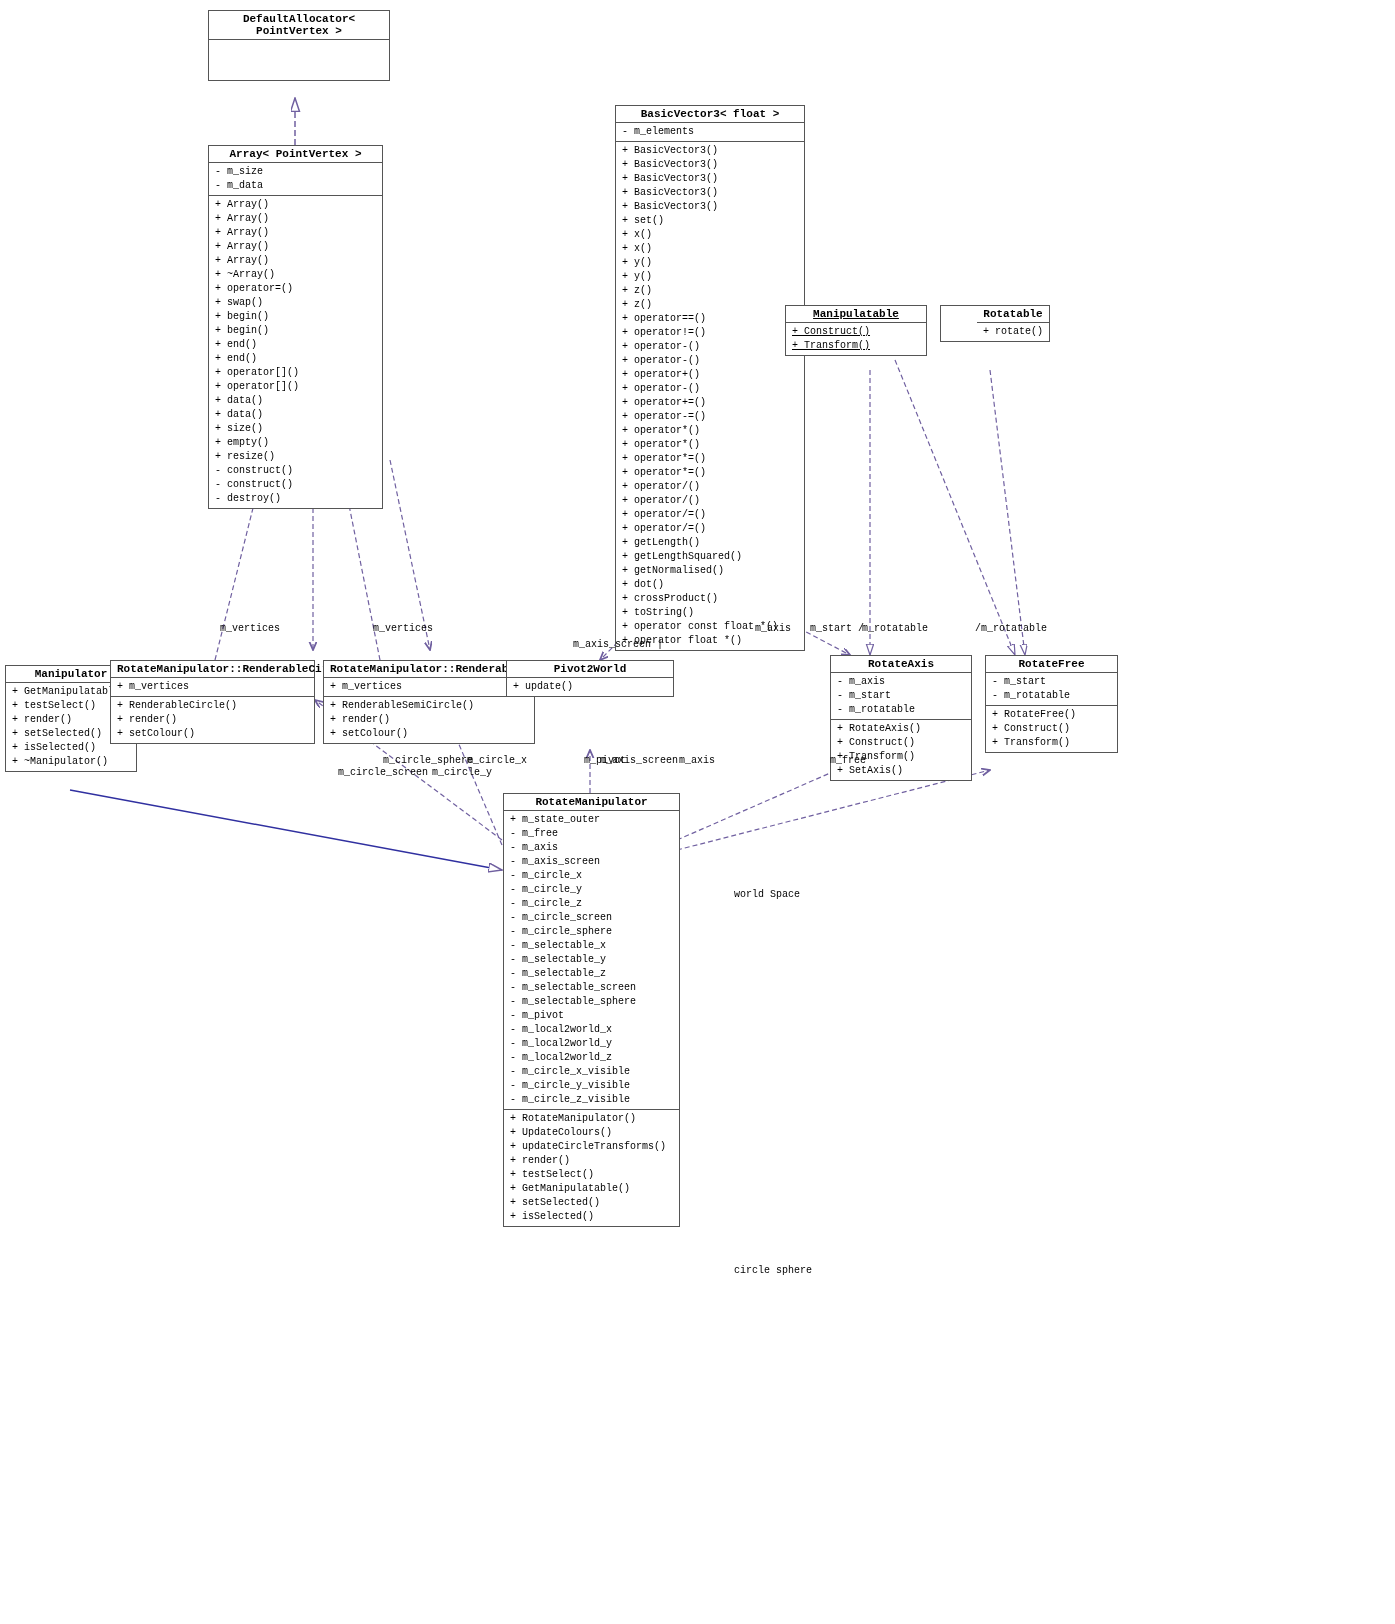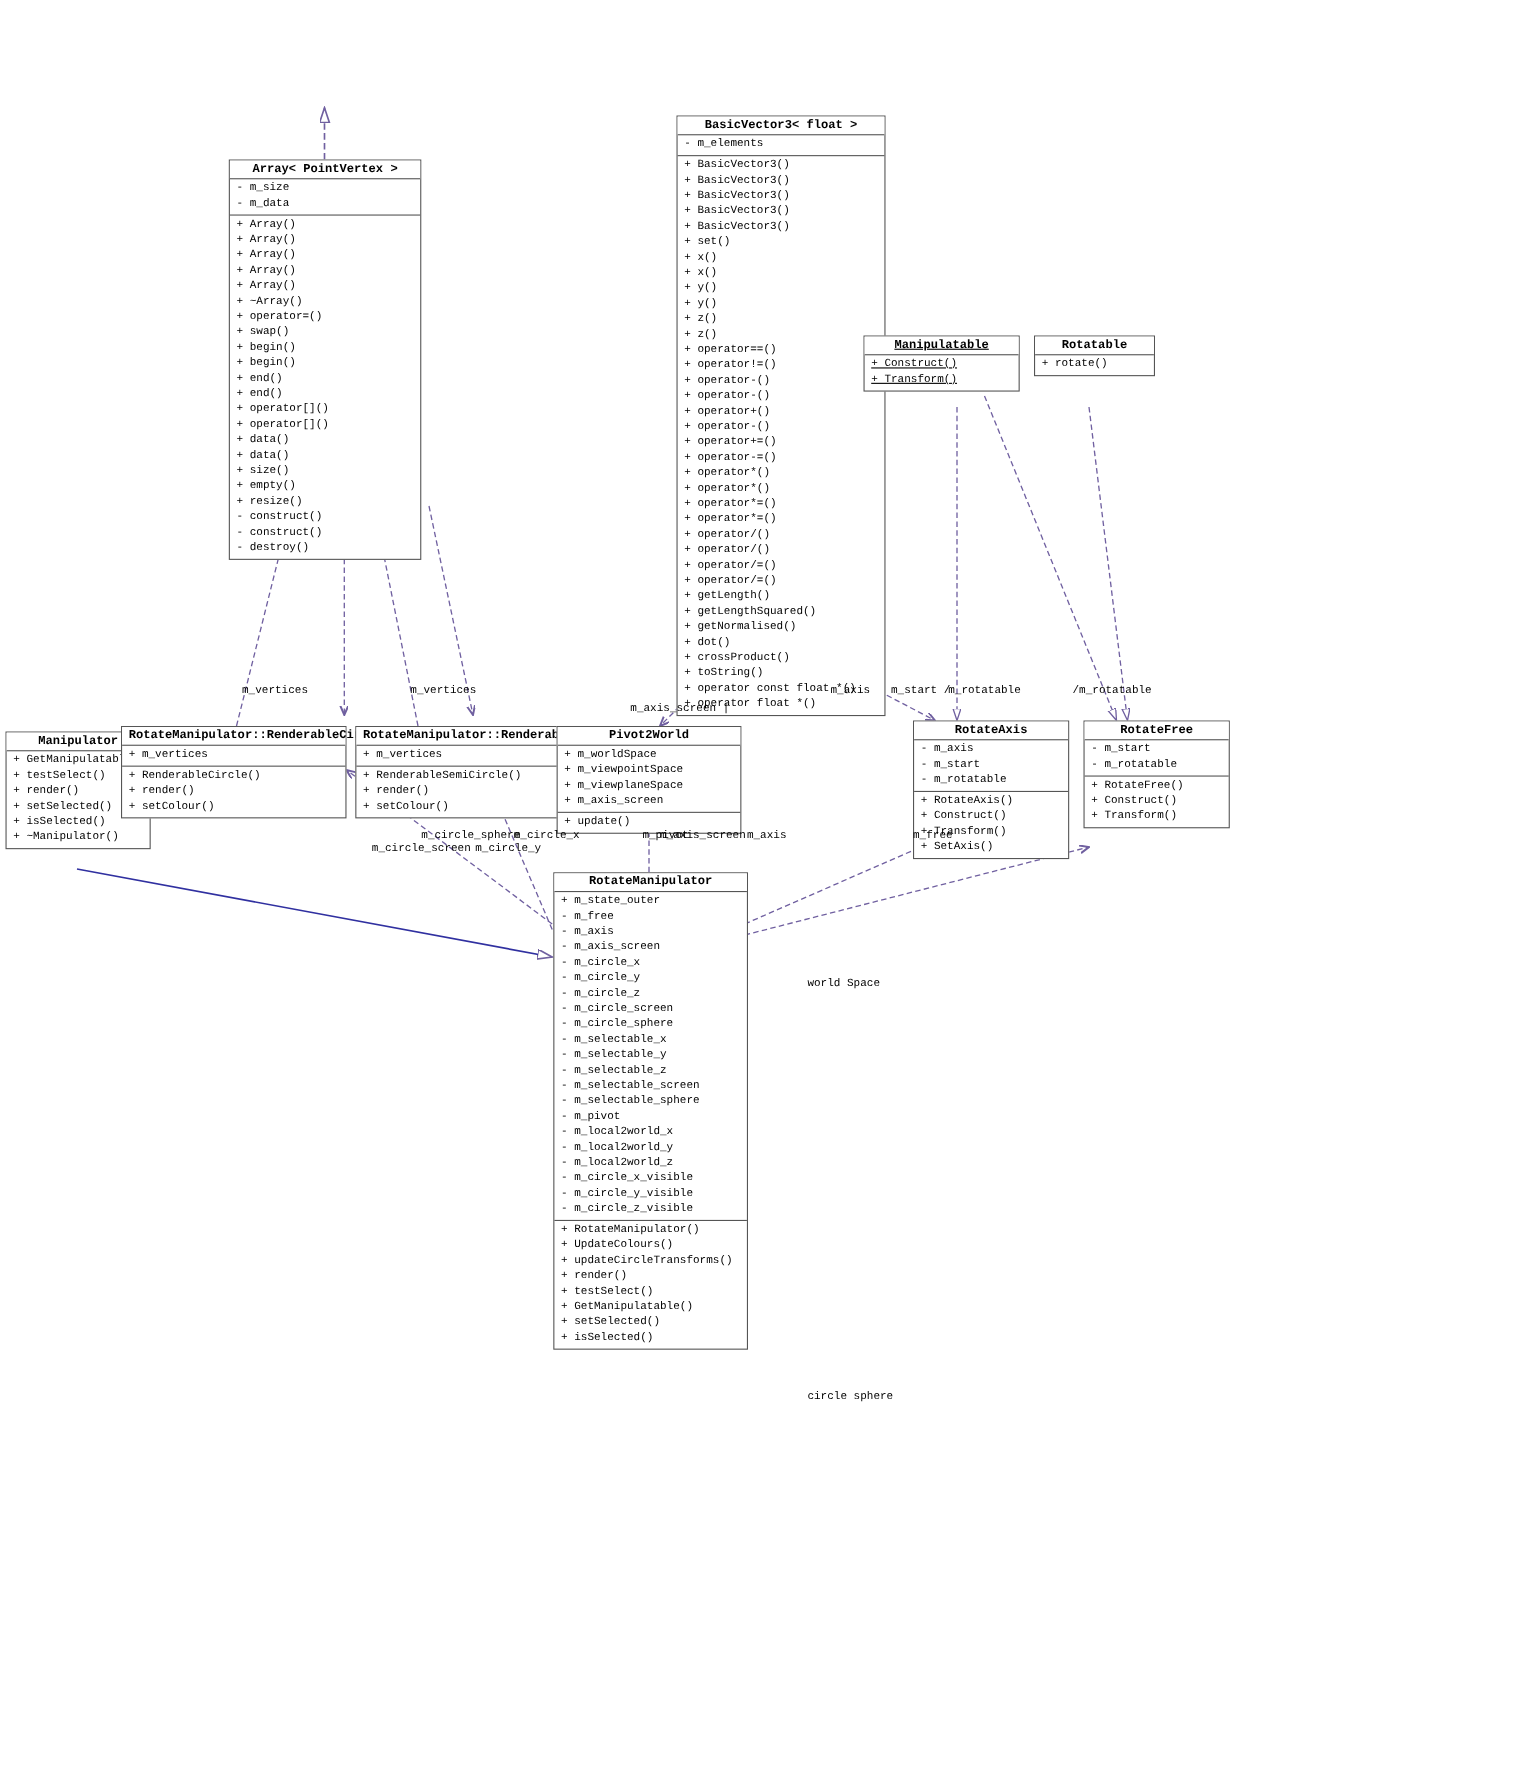--- a/index.html
+++ b/index.html
@@ -99,20 +99,24 @@
 
     <line x1="677" y1="840" x2="860" y2="760" stroke="#7060a0" stroke-width="1.2" stroke-dasharray="5,3" marker-end="url(#open-arr)"></line>
 
     <line x1="677" y1="850" x2="990" y2="770" stroke="#7060a0" stroke-width="1.2" stroke-dasharray="5,3" marker-end="url(#open-arr)"></line>
 
     <line x1="215" y1="660" x2="265" y2="460" stroke="#7060a0" stroke-width="1.2" stroke-dasharray="5,3" marker-end="url(#open-arr)"></line>
 
     <line x1="380" y1="660" x2="340" y2="460" stroke="#7060a0" stroke-width="1.2" stroke-dasharray="5,3" marker-end="url(#open-arr)"></line>
   </svg>
 
+  <div class="uml-box" style="left:208px; top:10px; width:182px;">
+    <div class="uml-box-header">DefaultAllocator&lt; PointVertex &gt;</div>
+    <div class="uml-box-section" style="min-height:40px;"></div>
+  </div>
 
   <div class="uml-box" style="left:208px; top:145px; width:175px;">
     <div class="uml-box-header">Array&lt; PointVertex &gt;</div>
     <div class="uml-box-section">
       <div>- m_size</div>
       <div>- m_data</div>
     </div>
     <div class="uml-box-section">
       <div>+ Array()</div>
       <div>+ Array()</div>
@@ -185,21 +189,21 @@
   </div>
 
   <div class="uml-box" style="left:785px; top:305px; width:142px;text-decoration:underline;">
     <div class="uml-box-header">Manipulatable</div>
     <div class="uml-box-section">
       <div>+ Construct()</div>
       <div>+ Transform()</div>
     </div>
   </div>
 
-  <div class="uml-box" style="left:940px; top:305px; width:110px;">
+  <div class="uml-box" style="left:940px; top:305px; width:110px;padding-left:36px;">
     <div class="uml-box-header">Rotatable</div>
     <div class="uml-box-section">
       <div>+ rotate()</div>
     </div>
   </div>
 
   <div class="uml-box" style="left:5px; top:665px; width:132px;">
     <div class="uml-box-header">Manipulator</div>
     <div class="uml-box-section">
       <div>+ GetManipulatable()</div>
@@ -230,26 +234,20 @@
     </div>
     <div class="uml-box-section">
       <div>+ RenderableSemiCircle()</div>
       <div>+ render()</div>
       <div>+ setColour()</div>
     </div>
   </div>
 
   <div class="uml-box" style="left:506px; top:660px; width:168px;">
     <div class="uml-box-header">Pivot2World</div>
-    <div class="uml-box-section">
-      <div>+ m_worldSpace</div>
-      <div>+ m_viewpointSpace</div>
-      <div>+ m_viewplaneSpace</div>
-      <div>+ m_axis_screen</div>
-    </div>
     <div class="uml-box-section">
       <div>+ update()</div>
     </div>
   </div>
 
   <div class="uml-box" style="left:830px; top:655px; width:142px;">
     <div class="uml-box-header">RotateAxis</div>
     <div class="uml-box-section">
       <div>- m_axis</div>
       <div>- m_start</div>

